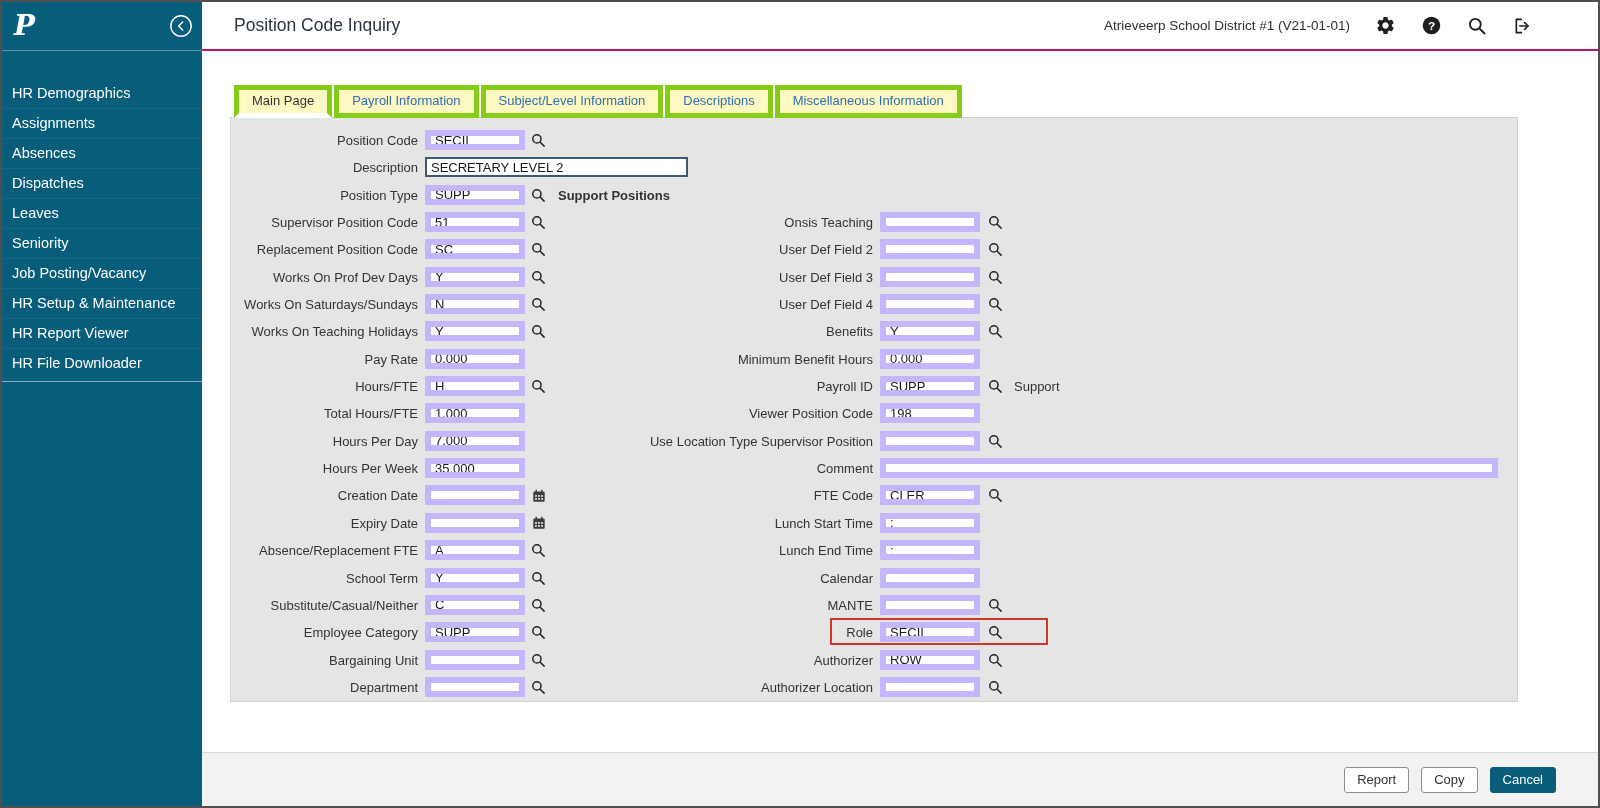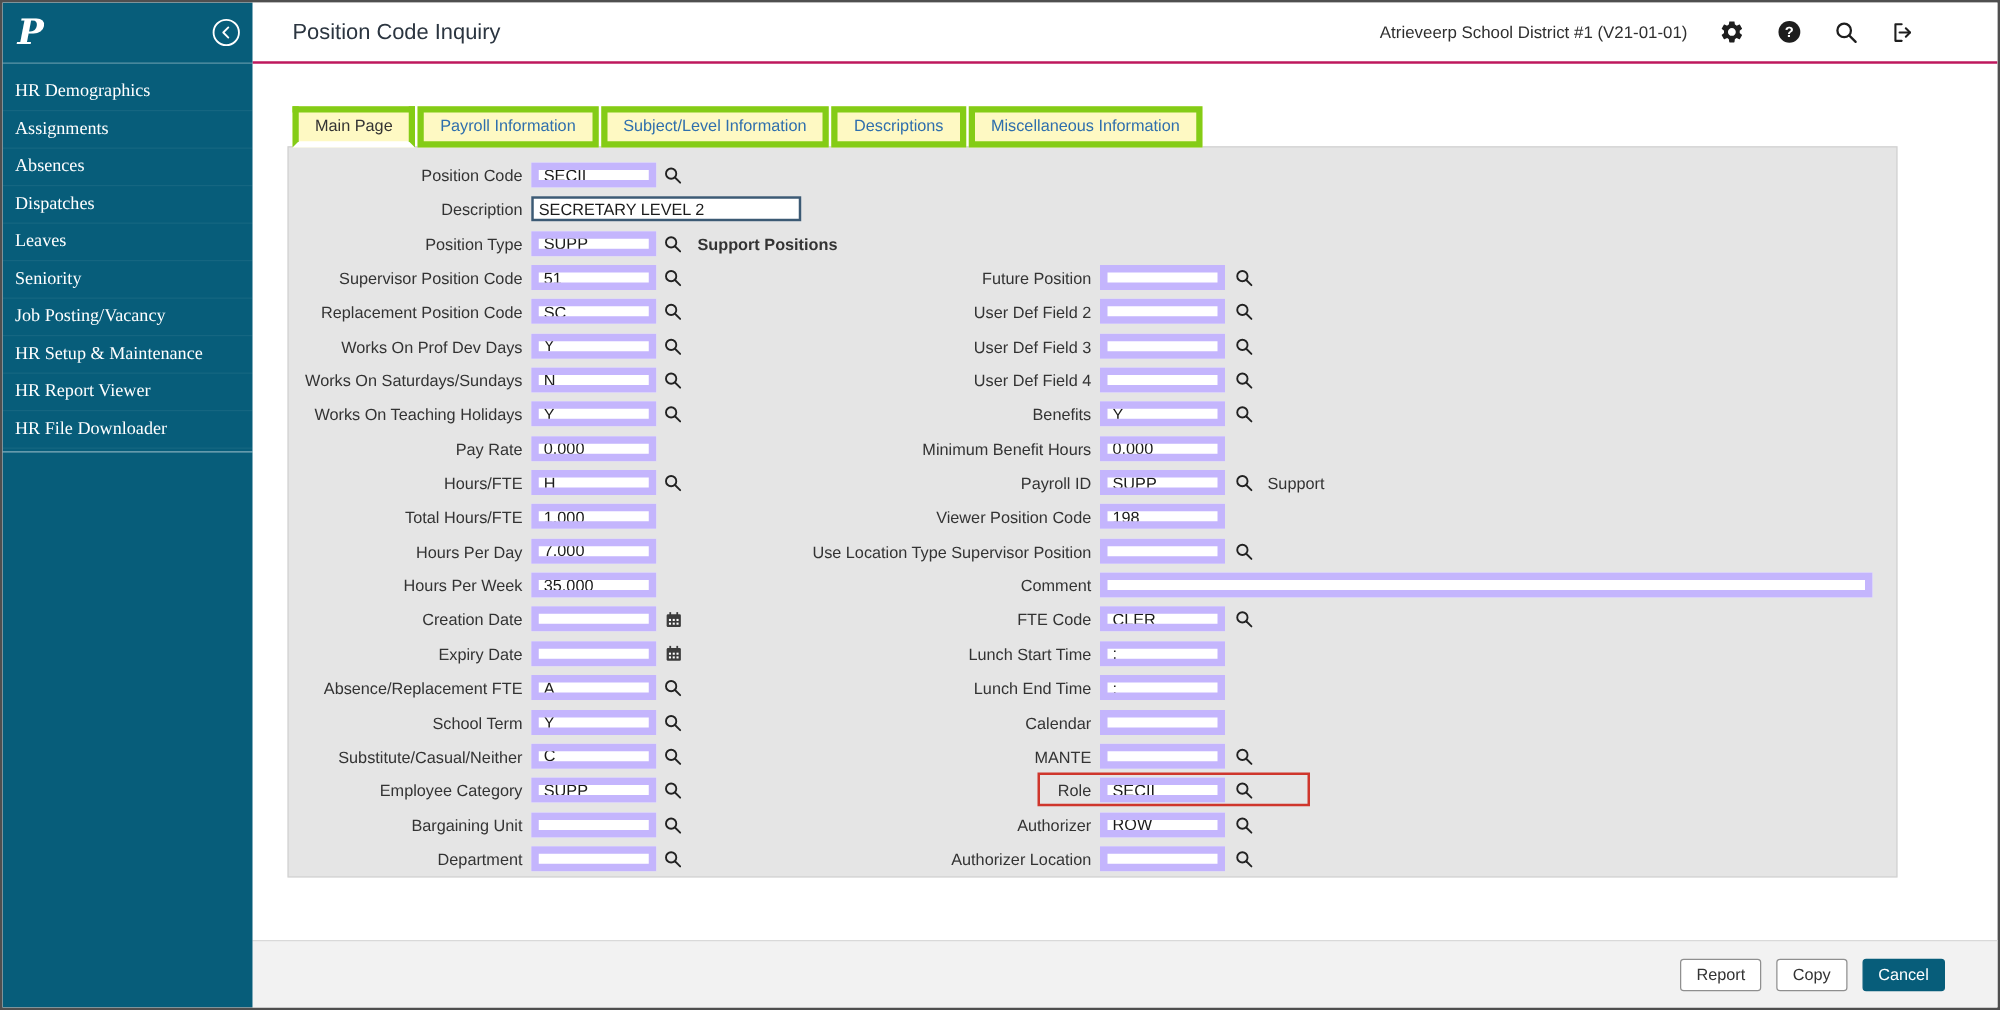--- a/index.html
+++ b/index.html
@@ -5,21 +5,21 @@
   * { box-sizing: border-box; }
   html,body { margin:0; padding:0; background:#e8e8e8; }
   body { font-family:"Liberation Sans","DejaVu Sans",sans-serif; }
   .app { position:relative; width:1600px; height:808px; border:2px solid #4f4f4f; background:#fff; overflow:hidden; }
 
   
   .sidebar { position:absolute; left:0; top:0; width:200px; height:100%; background:var(--teal,#075d7a); z-index:5; }
   .sidebar-header { height:49px; display:flex; align-items:center; padding:0 8px 0 12px; border-bottom:1px solid rgba(255,255,255,0.35); }
   .logo { color:#fff; font-family:"DejaVu Serif",serif; font-style:italic; font-weight:bold; font-size:28px; line-height:28px; }
   .collapse-btn { margin-left:auto; background:transparent; border:none; padding:0; cursor:pointer; width:26px; height:26px; display:flex; align-items:center; justify-content:center; }
-  .sidebar-nav { margin-top:8px;font-family:Liberation Serif, serif; }
+  .sidebar-nav { margin-top:28px; }
   .sidebar-nav ul { list-style:none; margin:0; padding:0; }
   .nav-item { color:#fff; font-size:14.5px; line-height:18px; padding:5px 10px 6px; cursor:pointer; border-bottom:1px solid rgba(255,255,255,0.06); }
   .nav-divider { border-top:1px solid rgba(255,255,255,0.5); margin:2px 0; }
 
   
   .main { position:absolute; left:200px; top:0; right:0; bottom:0; background:#fff; }
   .topbar { height:49px; display:flex; align-items:center; padding:0 64px 0 32px; border-bottom:2px solid #be185d; }
   .page-title { font-size:17.5px; font-weight:normal; color:#2b3540; margin:0; }
   .topbar-right { margin-left:auto; display:flex; align-items:center; gap:24px; }
   .district { font-size:13.5px; color:#2f2f2f; }
@@ -34,21 +34,21 @@
 
   
   .form { position:absolute; left:0; top:10px; right:0; }
   .row { position:relative; height:27.35px; }
   .f-label { position:absolute; top:5px; font-size:13px; color:#333; text-align:right; white-space:nowrap; }
   .lbl-l { left:0; width:187px; }
   .lbl-r { left:340px; width:302px; }
   .f-input { position:absolute; top:2px; height:20px; border:6px solid #c4b5fd; background:#fff; font-family:inherit; font-size:13px; color:#1a1a1a; padding:0 4px; border-radius:0; }
   .inp-l { left:194px; width:100px; }
   .inp-r { left:649px; width:100px; }
-  .inp-l.wide { width:216px; }
+  .inp-l.wide { width:263px; }
   .inp-r.wide { width:618px; }
   .f-input.focused { border:2px solid #3c5a74; }
   .f-icon { position:absolute; top:4px; width:17px; height:17px; background:none; border:none; padding:0; cursor:pointer; display:flex; align-items:center; justify-content:center; }
   .ico-l { left:299px; }
   .ico-r { left:756px; }
   .f-note { position:absolute; top:5px; font-size:13px; color:#333; white-space:nowrap; }
   .note-l { left:327px;font-weight:bold; }
   .note-r { left:783px; }
   .highlight-box { position:absolute; left:599px; top:-2px; width:218px; height:27px; border:2px solid var(--red,#cf362c); pointer-events:none; z-index:2; }
 
@@ -160,21 +160,21 @@
             </div>
             <div class="row">
               <span class="f-label lbl-l">Supervisor Position Code</span>
               <input class="f-input inp-l" type="text" value="51" style="">
               <button class="f-icon ico-l">
                 <svg viewBox="0 0 16 16" width="15" height="15" fill="none" stroke="#222222" stroke-width="1.6" stroke-linecap="round">
                   <circle cx="6.3" cy="6.3" r="4.4"></circle>
                   <line x1="9.8" y1="9.8" x2="14" y2="14"></line>
                 </svg>
               </button>
-              <span class="f-label lbl-r">Future Position</span>
+              <span class="f-label lbl-r">Onsis Teaching</span>
               <input class="f-input inp-r" type="text" value="" style="">
               <button class="f-icon ico-r">
                 <svg viewBox="0 0 16 16" width="15" height="15" fill="none" stroke="#222222" stroke-width="1.6" stroke-linecap="round">
                   <circle cx="6.3" cy="6.3" r="4.4"></circle>
                   <line x1="9.8" y1="9.8" x2="14" y2="14"></line>
                 </svg>
               </button>
             </div>
             <div class="row">
               <span class="f-label lbl-l">Replacement Position Code</span>

